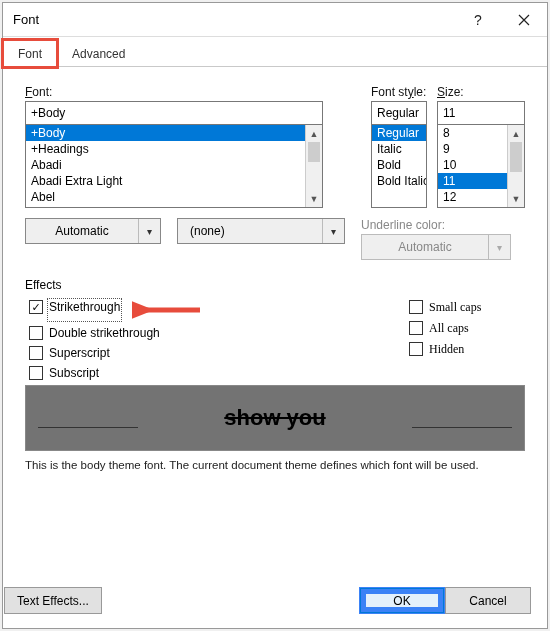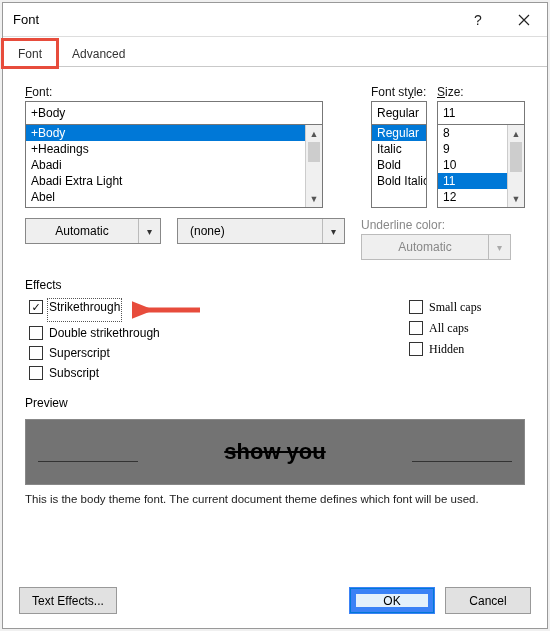--- a/index.html
+++ b/index.html
@@ -208,22 +208,22 @@
   .preview-line.l { left: 12px; }
   .preview-line.r { right: 12px; }
   .desc {
     font-size: 11.5px;
     margin-top: 8px;
     color: #222;
   }
   .footer {
     display: flex;
     align-items: center;
-    padding: 10px 16px 14px 16px;
-    gap: 10px;
+    padding: 10px 16px 14px 1px;
+    gap: 0;
   }
   .footer .spacer { flex: 1; }
   .btn {
     height: 27px;
     min-width: 86px;
     padding: 0 12px;
     border: 1px solid #999;
     background: #e1e1e1;
     font-family: inherit;
     font-size: 12px;
@@ -377,21 +377,20 @@
           <span class="box"></span>
           <span><span class="u">A</span>ll caps</span>
         </div>
         <div class="chk">
           <span class="box"></span>
           <span><span class="u">H</span>idden</span>
         </div>
       </div>
     </div>
 
-    <div class="group-title" style="margin-top:14px;">Preview</div>
     <div class="preview-box">
       <div class="preview-line l"></div>
       <span class="preview-text">show you</span>
       <div class="preview-line r"></div>
     </div>
     <div class="desc">This is the body theme font. The current document theme defines which font will be used.</div>
 
   </div>
 
   <div class="footer">

